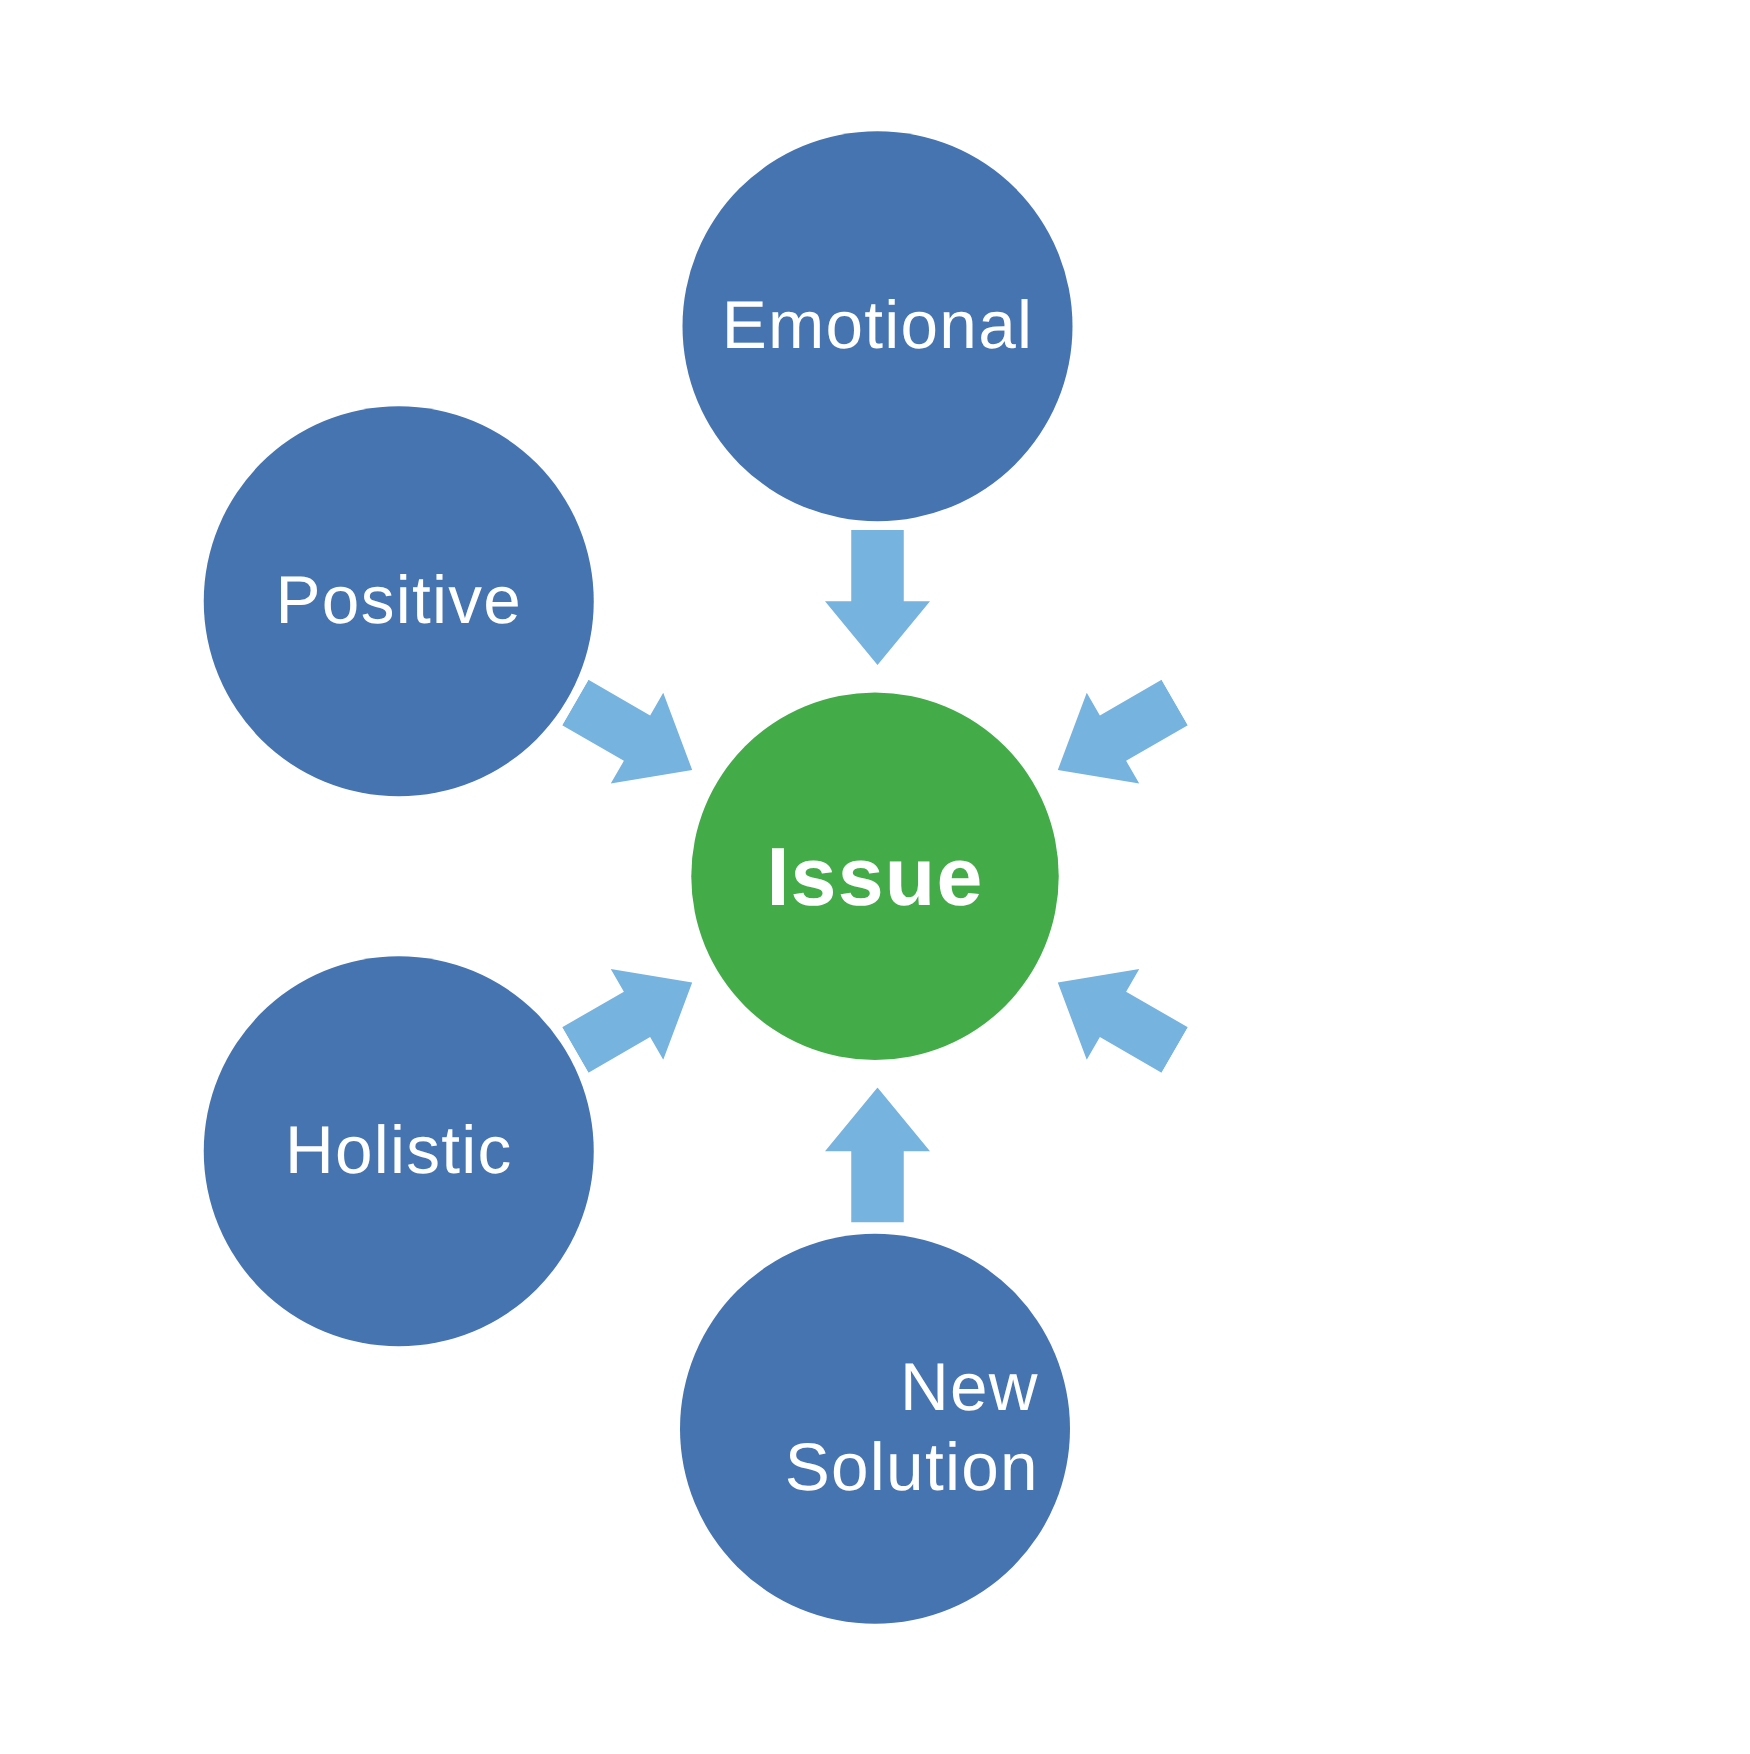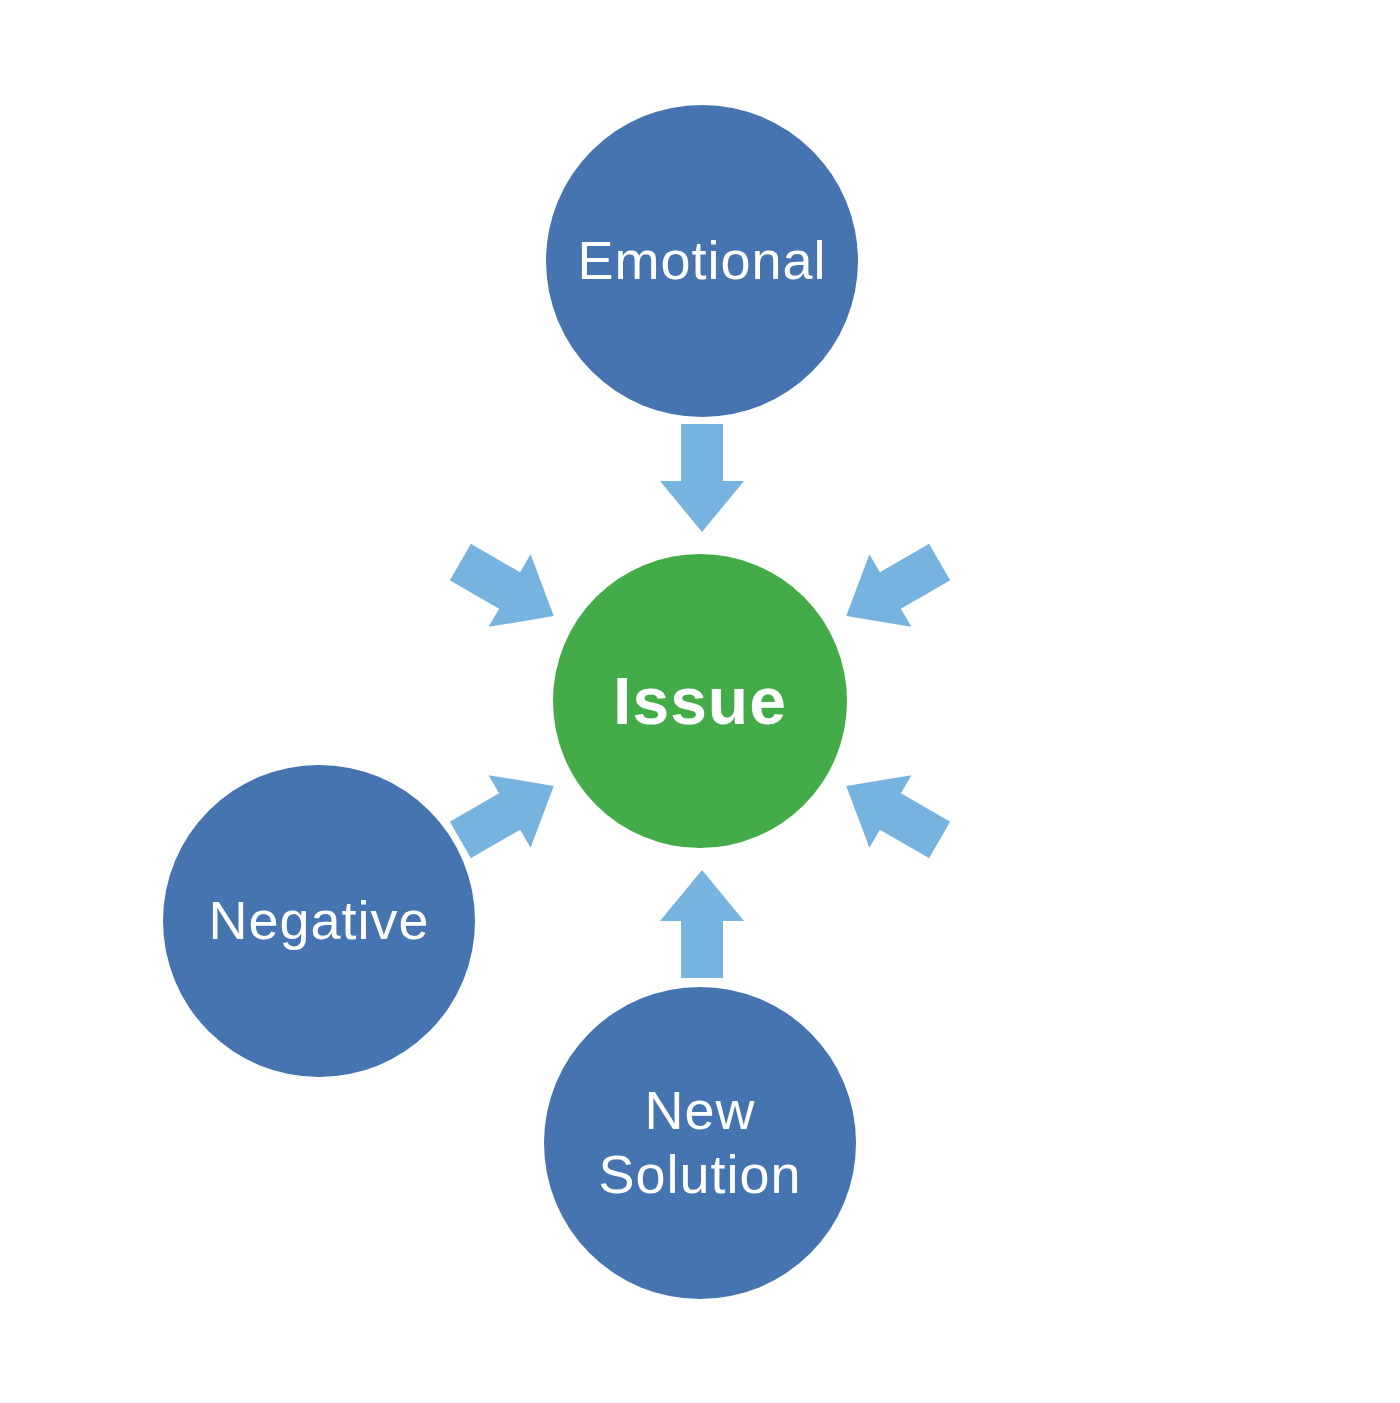--- a/index.html
+++ b/index.html
@@ -20,20 +20,21 @@
     border-radius: 50%;
     display: flex;
     align-items: center;
     justify-content: center;
     text-align: center;
   }
   .node.outer {
     width: 312px;
     height: 312px;
     background: var(--node-blue, #4674B0);
+    text-align: right;
   }
   .node.center {
     width: 294px;
     height: 294px;
     background: var(--center-green, #43AC49);
   }
   .node-label {
     color: var(--label-text, #ffffff);
     font-size: 54px;
     font-weight: 400;
@@ -78,23 +79,26 @@
     <span class="node-label">Emotional</span>
   </div>
 
 
 
   <div class="node outer pos-bottom">
     <span class="node-label">New Solution</span>
   </div>
 
   <div class="node outer pos-bottom-left">
-    <span class="node-label">Negative</span>
+    <span class="node-label">Holistic</span>
   </div>
 
+  <div class="node outer pos-top-left">
+    <span class="node-label">Positive</span>
+  </div>
 
   <div class="node center pos-center">
     <span class="center-label">Issue</span>
   </div>
 
   <svg class="arrow arr-top" viewBox="0 0 84 108" aria-hidden="true">
     <polygon points="21,0 63,0 63,57 84,57 42,108 0,57 21,57"></polygon>
   </svg>
   <svg class="arrow arr-top-right" viewBox="0 0 84 108" aria-hidden="true">
     <polygon points="21,0 63,0 63,57 84,57 42,108 0,57 21,57"></polygon>

